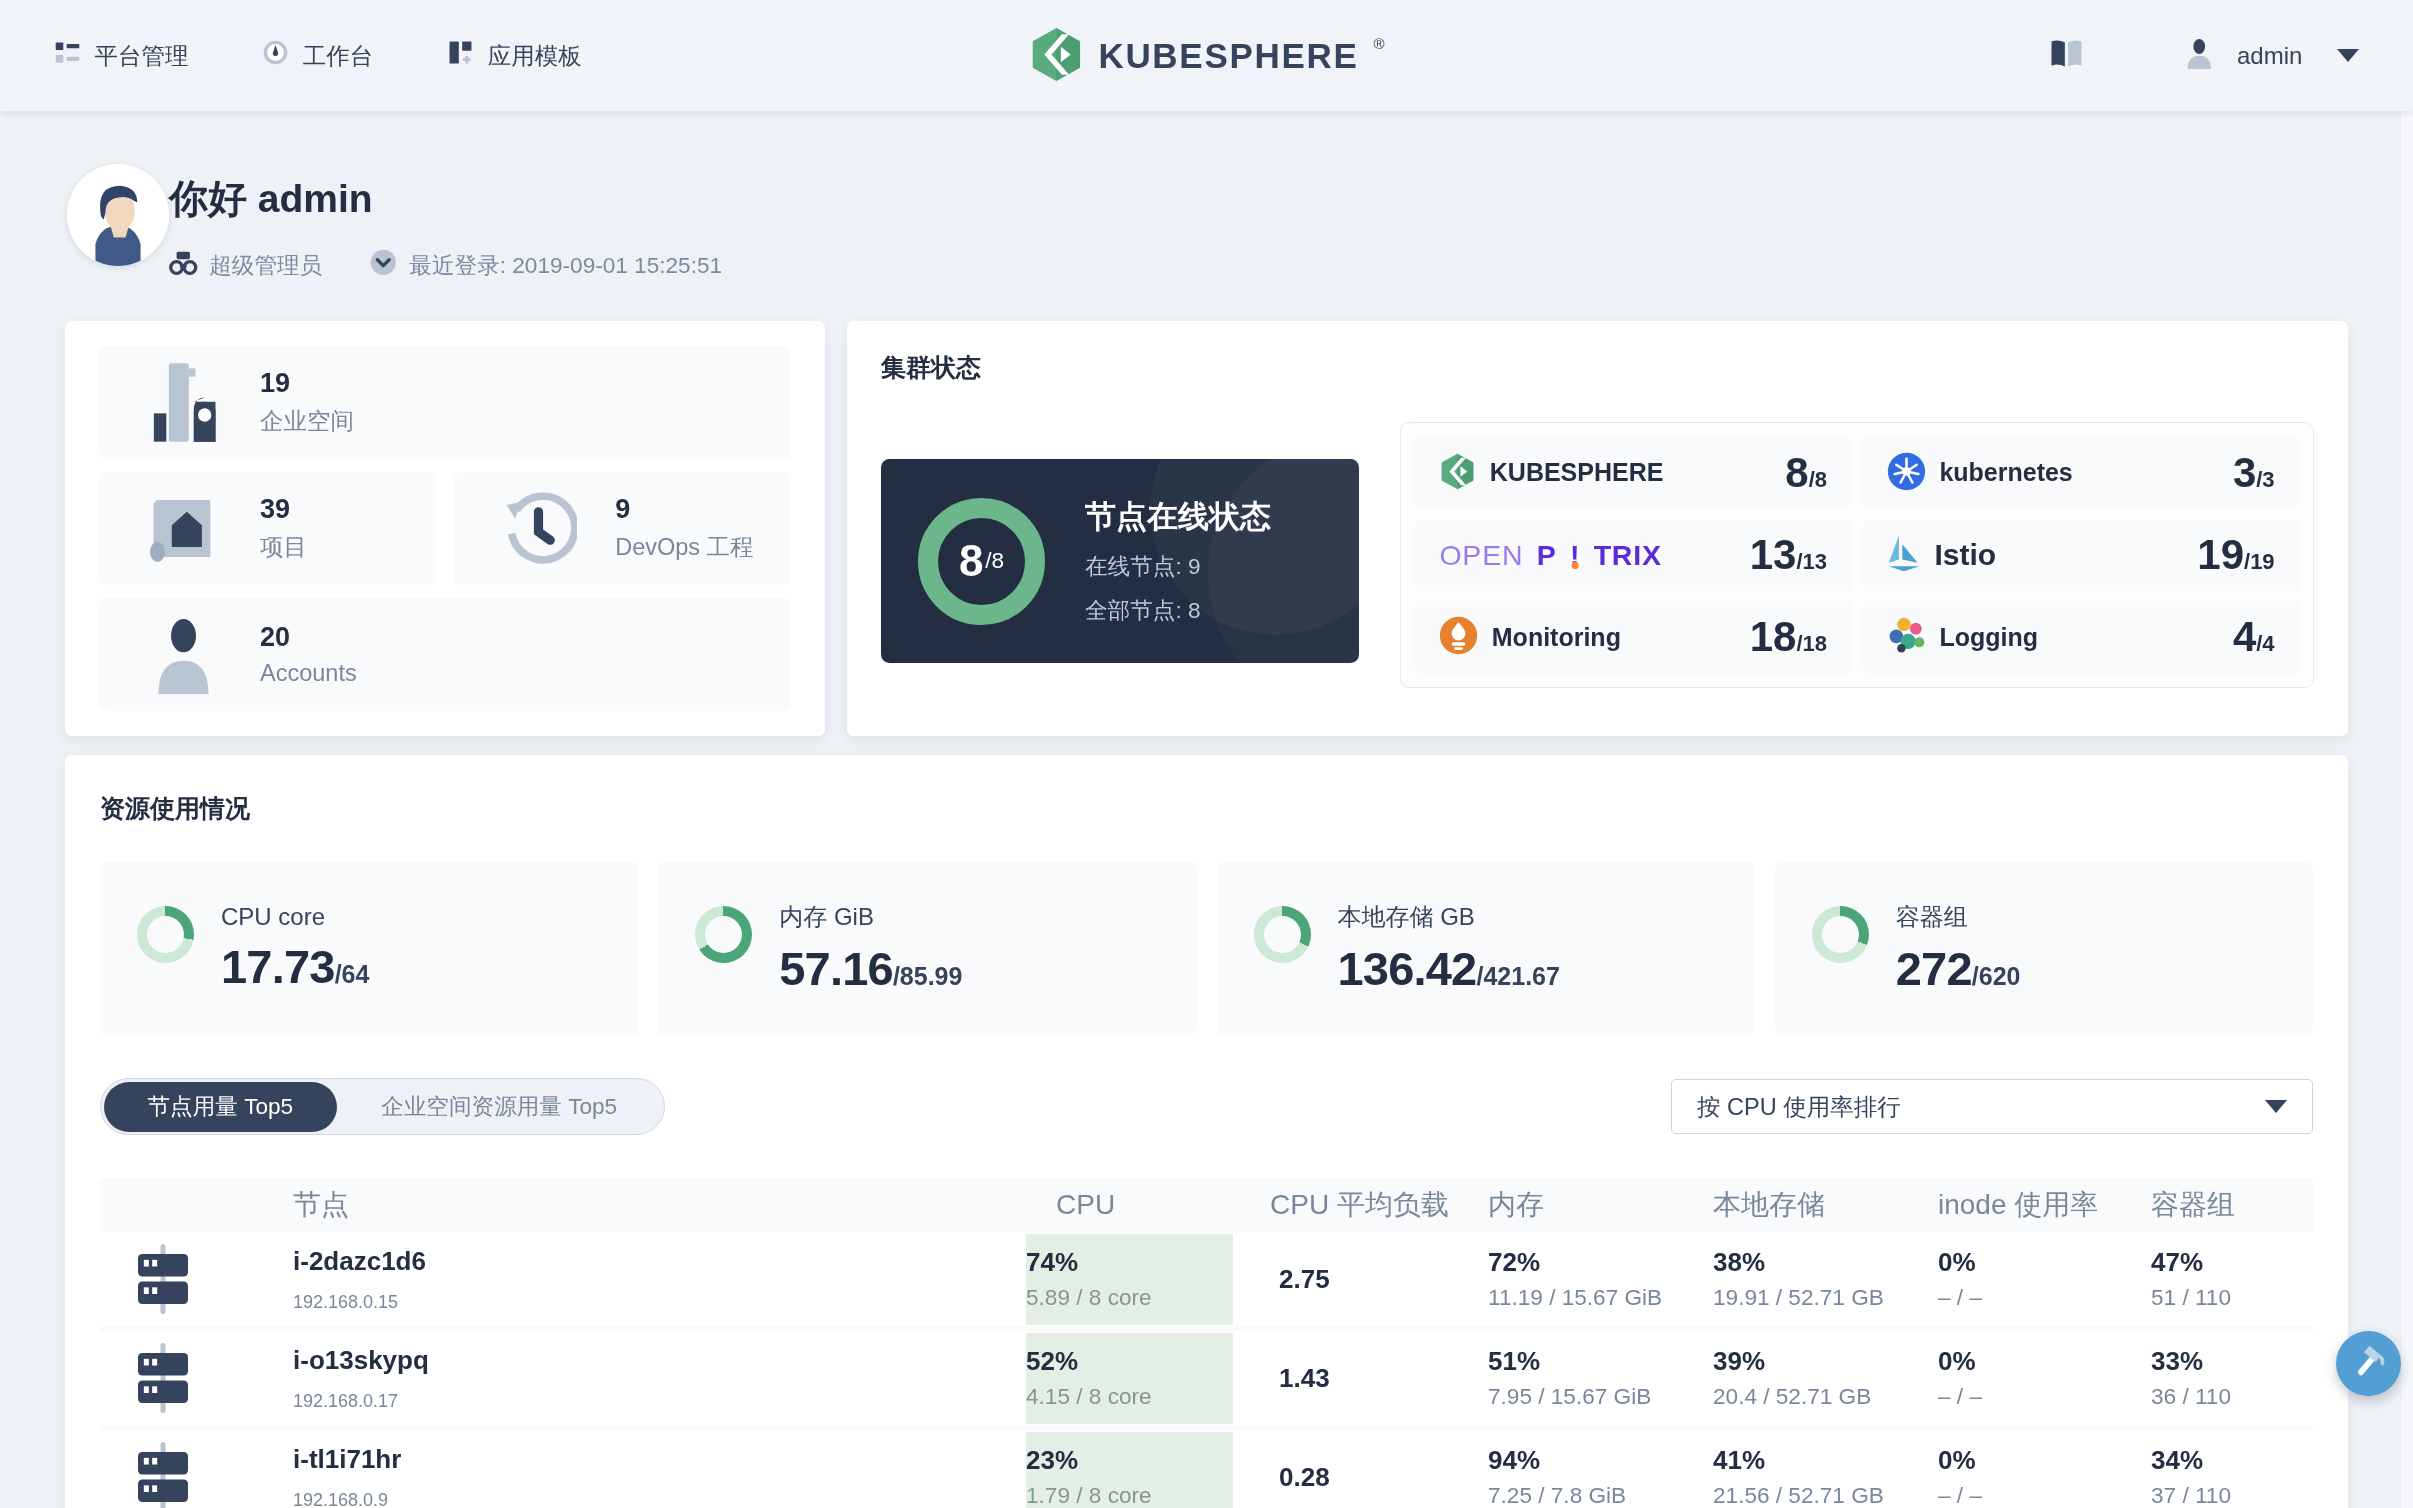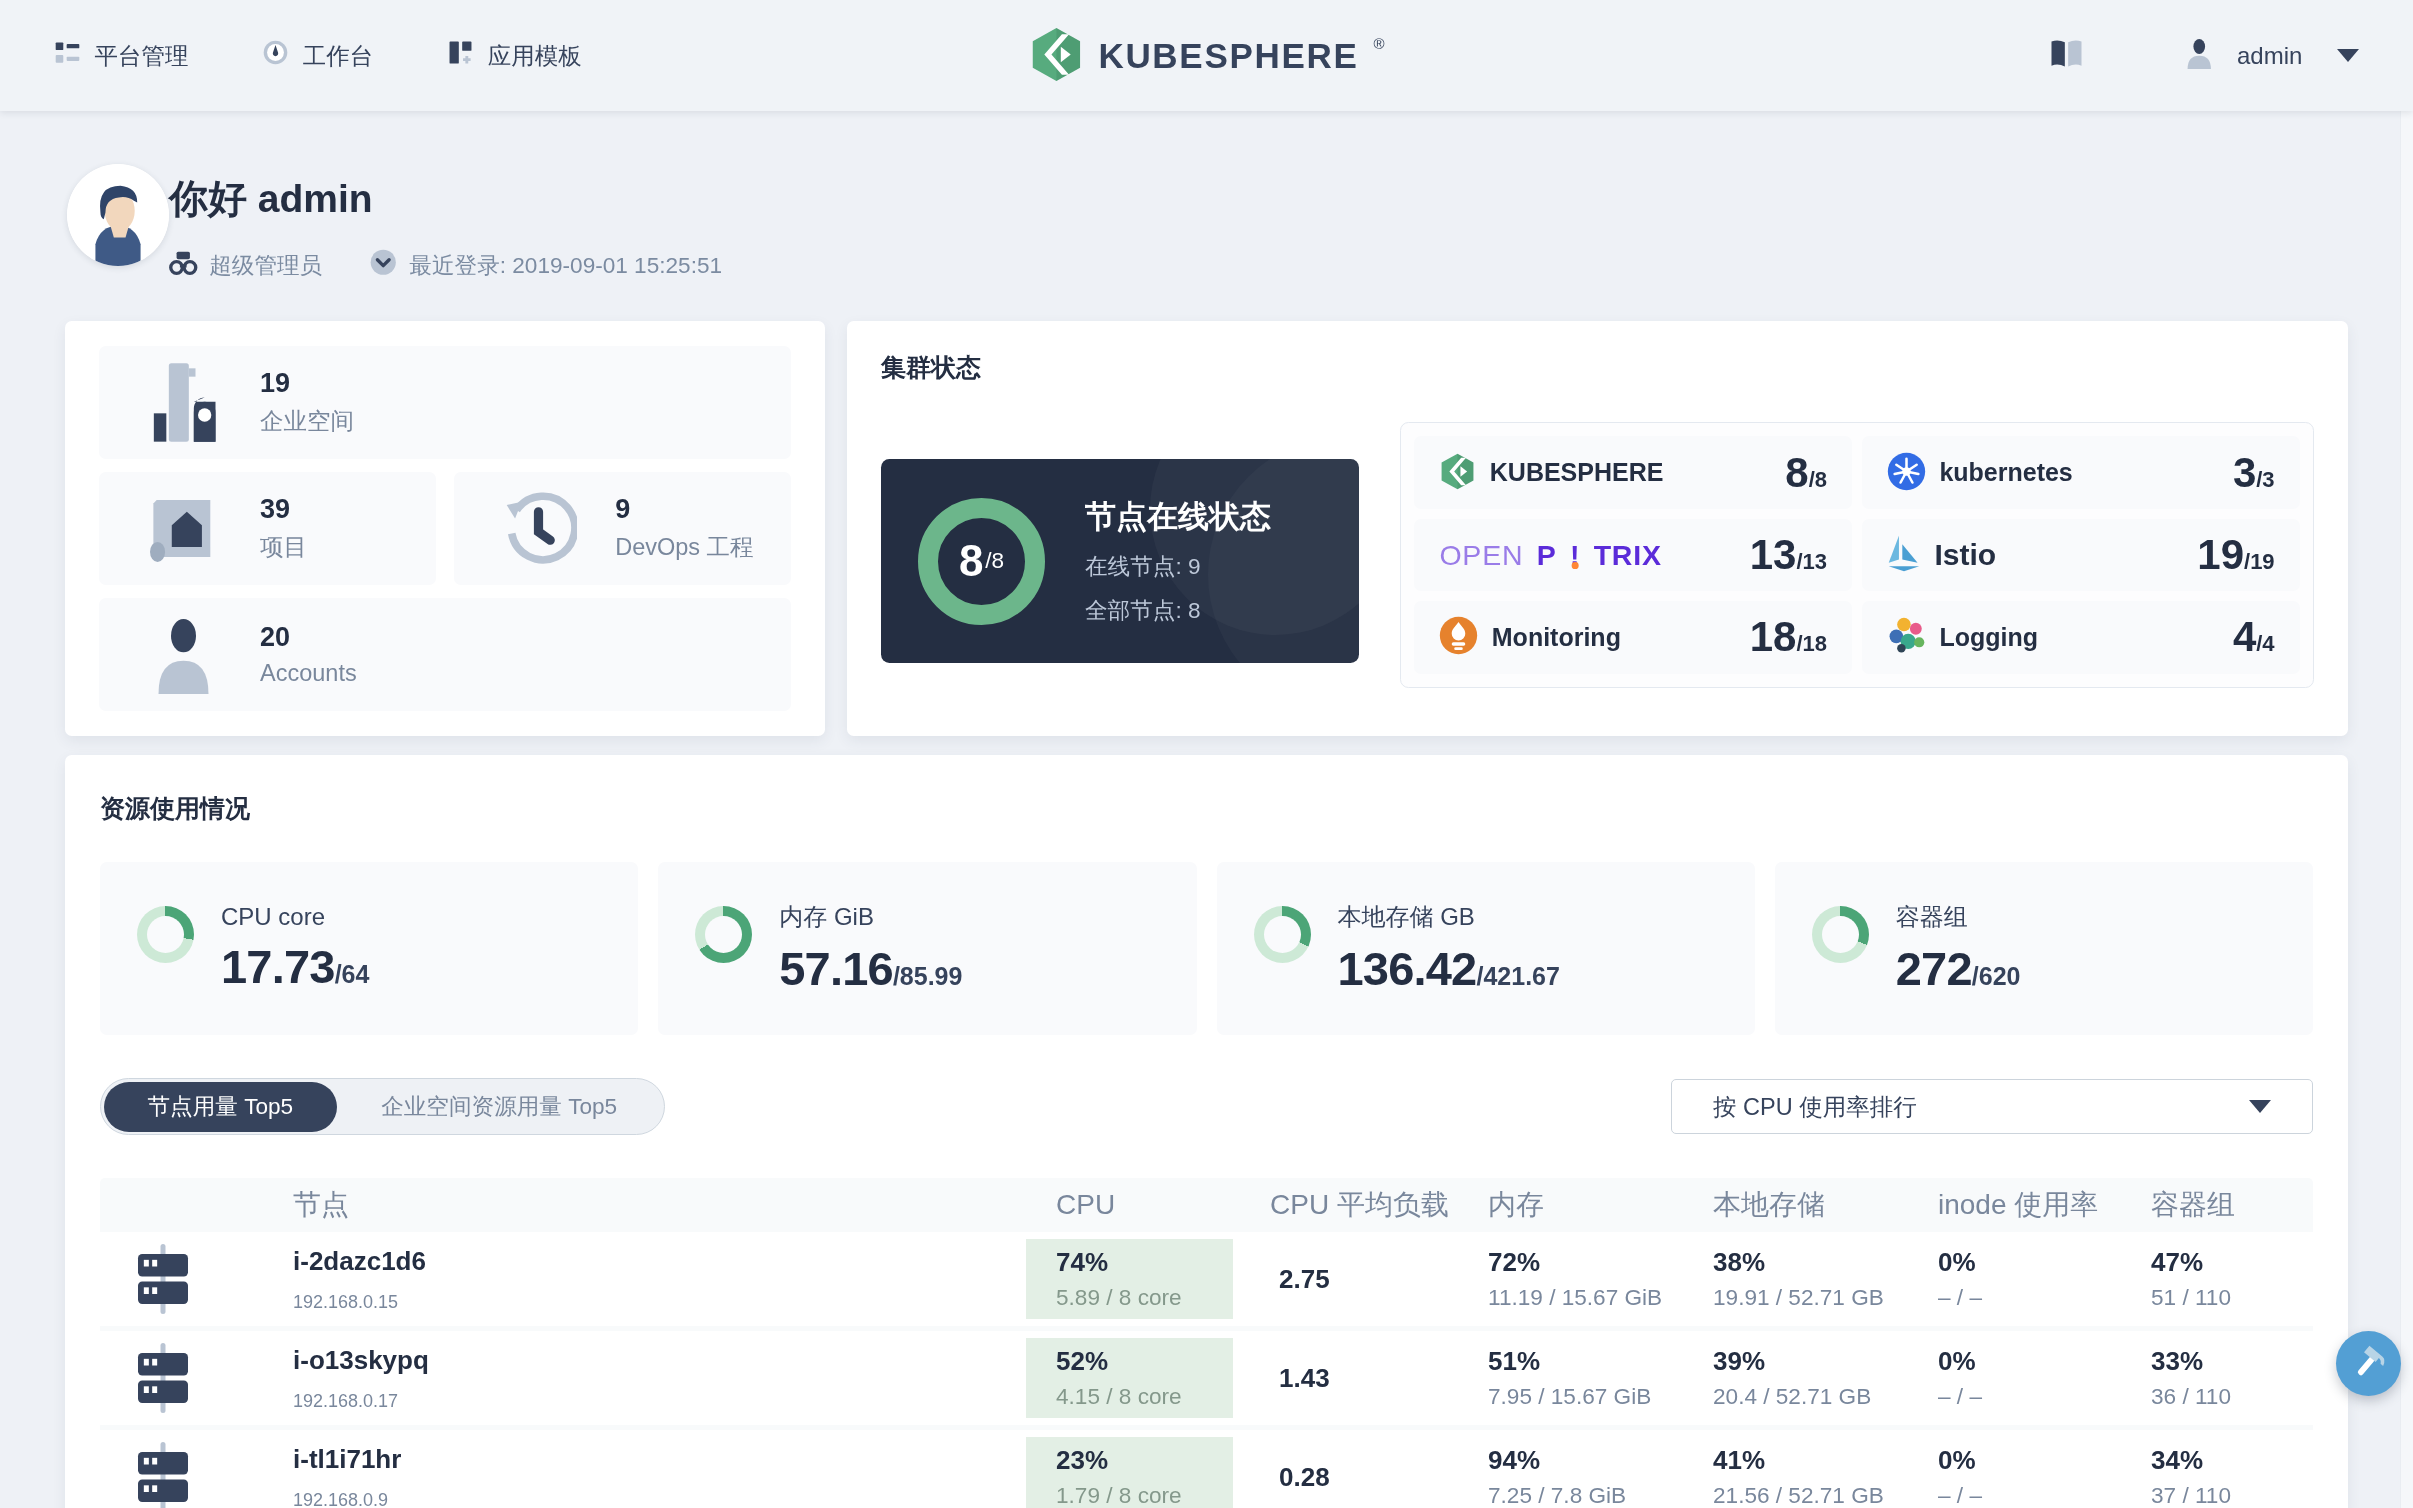--- a/index.html
+++ b/index.html
@@ -74,38 +74,38 @@
   .res-label{font-size:24px;color:var(--mid);}
   .res-line{display:flex;align-items:baseline;margin-top:8.4px;}
   .res-used{font-size:47px;font-weight:700;color:var(--dark);letter-spacing:-0.8px;}
   .res-total{font-size:25px;font-weight:600;color:var(--mid);}
 
   .controls{position:absolute;left:35px;right:35px;top:323px;display:flex;align-items:center;}
   .tab-group{display:inline-flex;background:#eef1f5;border:1.7px solid #cfd7df;border-radius:30px;padding:2.5px;}
   .tab{height:50px;line-height:50px;padding:0 44px;font-size:22.6px;color:var(--gray);border-radius:27px;cursor:pointer;white-space:nowrap;}
   .tab.active{background:var(--mid);color:#fff;font-weight:500;}
   .sort-select{margin-left:auto;width:642px;height:55px;background:#fff;border:1.7px solid #ccd4dc;border-radius:5px;
-               display:flex;align-items:center;padding:0 41px;font-size:23.5px;color:var(--mid);cursor:pointer;}
+               display:flex;align-items:center;padding:0 25px;font-size:23.5px;color:var(--mid);cursor:pointer;}
   .sort-caret{margin-left:auto;width:0;height:0;border-left:11px solid transparent;border-right:11px solid transparent;border-top:13.4px solid var(--mid);}
 
   
   .table{position:absolute;left:35px;right:35px;top:423px;background:#f8fafb;border-radius:5px;}
   .thead,.trow{display:grid;grid-template-columns:126px 800px 207px 218px 225px 225px 225px 188px;}
   .thead{height:54px;align-items:center;}
   .th{font-size:28px;color:var(--gray);}
   .th-node{grid-column:1 / 3;padding-left:193px;}
   .th-cpu{padding-left:30px;}
   .th-pad{padding-left:37px;}
   .th-pods{padding-left:25px;}
   .trow{height:94px;background:#fff;margin-bottom:5px;align-items:center;cursor:pointer;}
   .cell-icon{display:flex;justify-content:center;}
   .cell-name{padding-left:67px;}
   .node-name{font-size:26px;font-weight:700;color:var(--dark);}
   .node-ip{font-size:18px;color:var(--gray);margin-top:15px;}
-  .cell-cpu{background:var(--cellgreen);height:80px;display:flex;flex-direction:column;justify-content:center;padding-left:30px;}
+  .cell-cpu{background:var(--cellgreen);height:91px;display:flex;flex-direction:column;justify-content:center;}
   .cell-cpu .sub{color:#84988b;}
   .cell-pad{padding-left:37px;}
   .cell-pods{padding-left:25px;}
   .pct{font-size:26px;font-weight:700;color:var(--dark);}
   .sub{font-size:22.6px;color:var(--gray);margin-top:6.7px;}
   .load{font-size:26px;font-weight:700;color:var(--dark);margin-left:9px;}
 
   
   .scroll-strip{position:absolute;right:0;top:0;width:13.4px;height:1508px;background:#f5f7fa;border-left:0.8px solid #e9edf2;}
   .fab{position:absolute;left:2336px;top:1331px;width:65px;height:65px;border-radius:50%;background:#539fd4;

